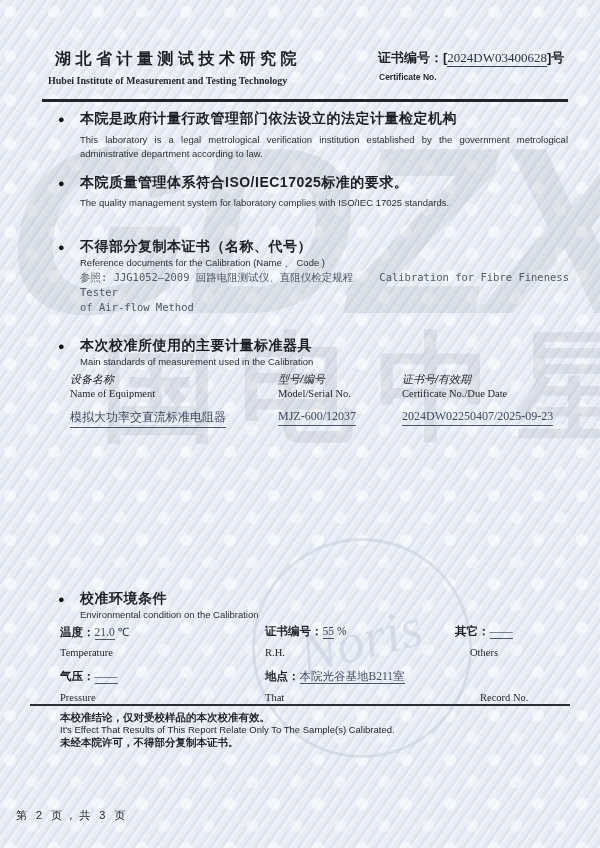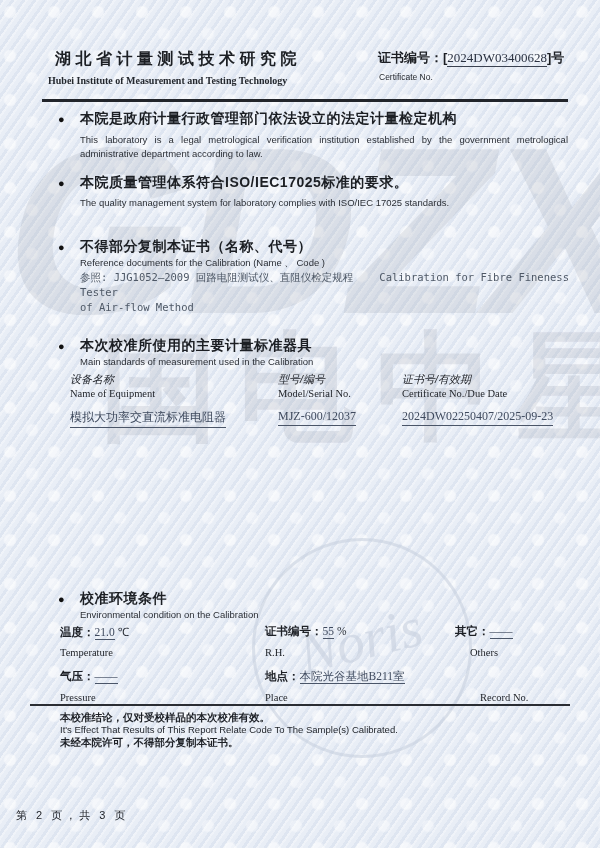--- a/index.html
+++ b/index.html
@@ -33,21 +33,21 @@
     font-family:"Liberation Serif", serif; font-style:italic; font-size:56px;
     color:rgba(198,207,222,0.60); transform:rotate(-14deg) translateY(-8px);
   }
   
   .content { position:absolute; inset:0; z-index:1; color:#1c1f24; }
   .abs { position:absolute; }
   .inst-cn { left:55px; top:49px; font-size:16px; font-weight:bold; letter-spacing:4.5px; white-space:nowrap; }
   .inst-en { left:48px; top:75px; font-size:10px; font-family:"Liberation Serif", serif; font-weight:bold; color:#24282e; white-space:nowrap; }
   .cert-line { left:378px; top:49px; font-size:13px; font-weight:bold; white-space:nowrap; }
   .cert-num { font-family:"Liberation Serif", serif; font-weight:normal; color:#2a3140; border-bottom:1px solid #3a4150; padding-bottom:1px; }
-  .cert-en { left:379px; top:72px; font-size:8.5px; font-weight:normal; color:#24282e; }
+  .cert-en { left:379px; top:72px; font-size:8.5px; font-weight:bold; color:#24282e; }
   .rule-top { left:42px; top:99px; width:526px; height:3px; background:#22252b; }
   .rule-bottom { left:30px; top:704px; width:540px; height:2px; background:#2a2d33; }
 
   .dot { position:absolute; left:58px; font-size:11px; color:#111; }
   .sec-cn { position:absolute; left:80px; font-size:14px; font-weight:bold; letter-spacing:0.5px; white-space:nowrap; }
   .sec-en { position:absolute; left:80px; font-size:9.5px; color:#2b2f36; width:488px; line-height:1.5; text-align:justify; }
 
   .ref-block { left:80px; top:270px; width:500px; font-family:"DejaVu Sans Mono", monospace; font-size:10.5px; line-height:1.45; color:#4e5866; }
   .ref-gap { display:inline-block; width:26px; }
 
@@ -141,28 +141,28 @@
       <div class="env-en" style="left:265px; top:23px">R.H.</div>
       <div class="env-en" style="left:470px; top:23px">Others</div>
 
       <div class="env-cn" style="left:60px; top:45px">
         <span>气压：</span><span class="env-val">——</span>
       </div>
       <div class="env-cn" style="left:265px; top:45px">
         <span>地点：</span><span class="env-val">本院光谷基地B211室</span>
       </div>
       <div class="env-en" style="left:60px; top:68px">Pressure</div>
-      <div class="env-en" style="left:265px; top:68px">Place</div>
+      <div class="env-en" style="left:265px; top:68px">That</div>
       <div class="env-en" style="left:480px; top:68px">Record No.</div>
     </div>
 
     <div class="abs rule-bottom"></div>
 
     <div class="abs notes">
       <div class="note-cn">本校准结论，仅对受校样品的本次校准有效。</div>
-      <div class="note-en">It's Effect That Results  of This Report Relate Code To The Sample(s) Calibrated.</div>
+      <div class="note-en">It's Effect That Results  of This Report Relate Only To The Sample(s) Calibrated.</div>
       <div class="note-cn">未经本院许可，不得部分复制本证书。</div>
     </div>
 
     <div class="abs page-no">第 2 页，共 3 页</div>
 
   </div>
 </div>
 
 </body></html>

